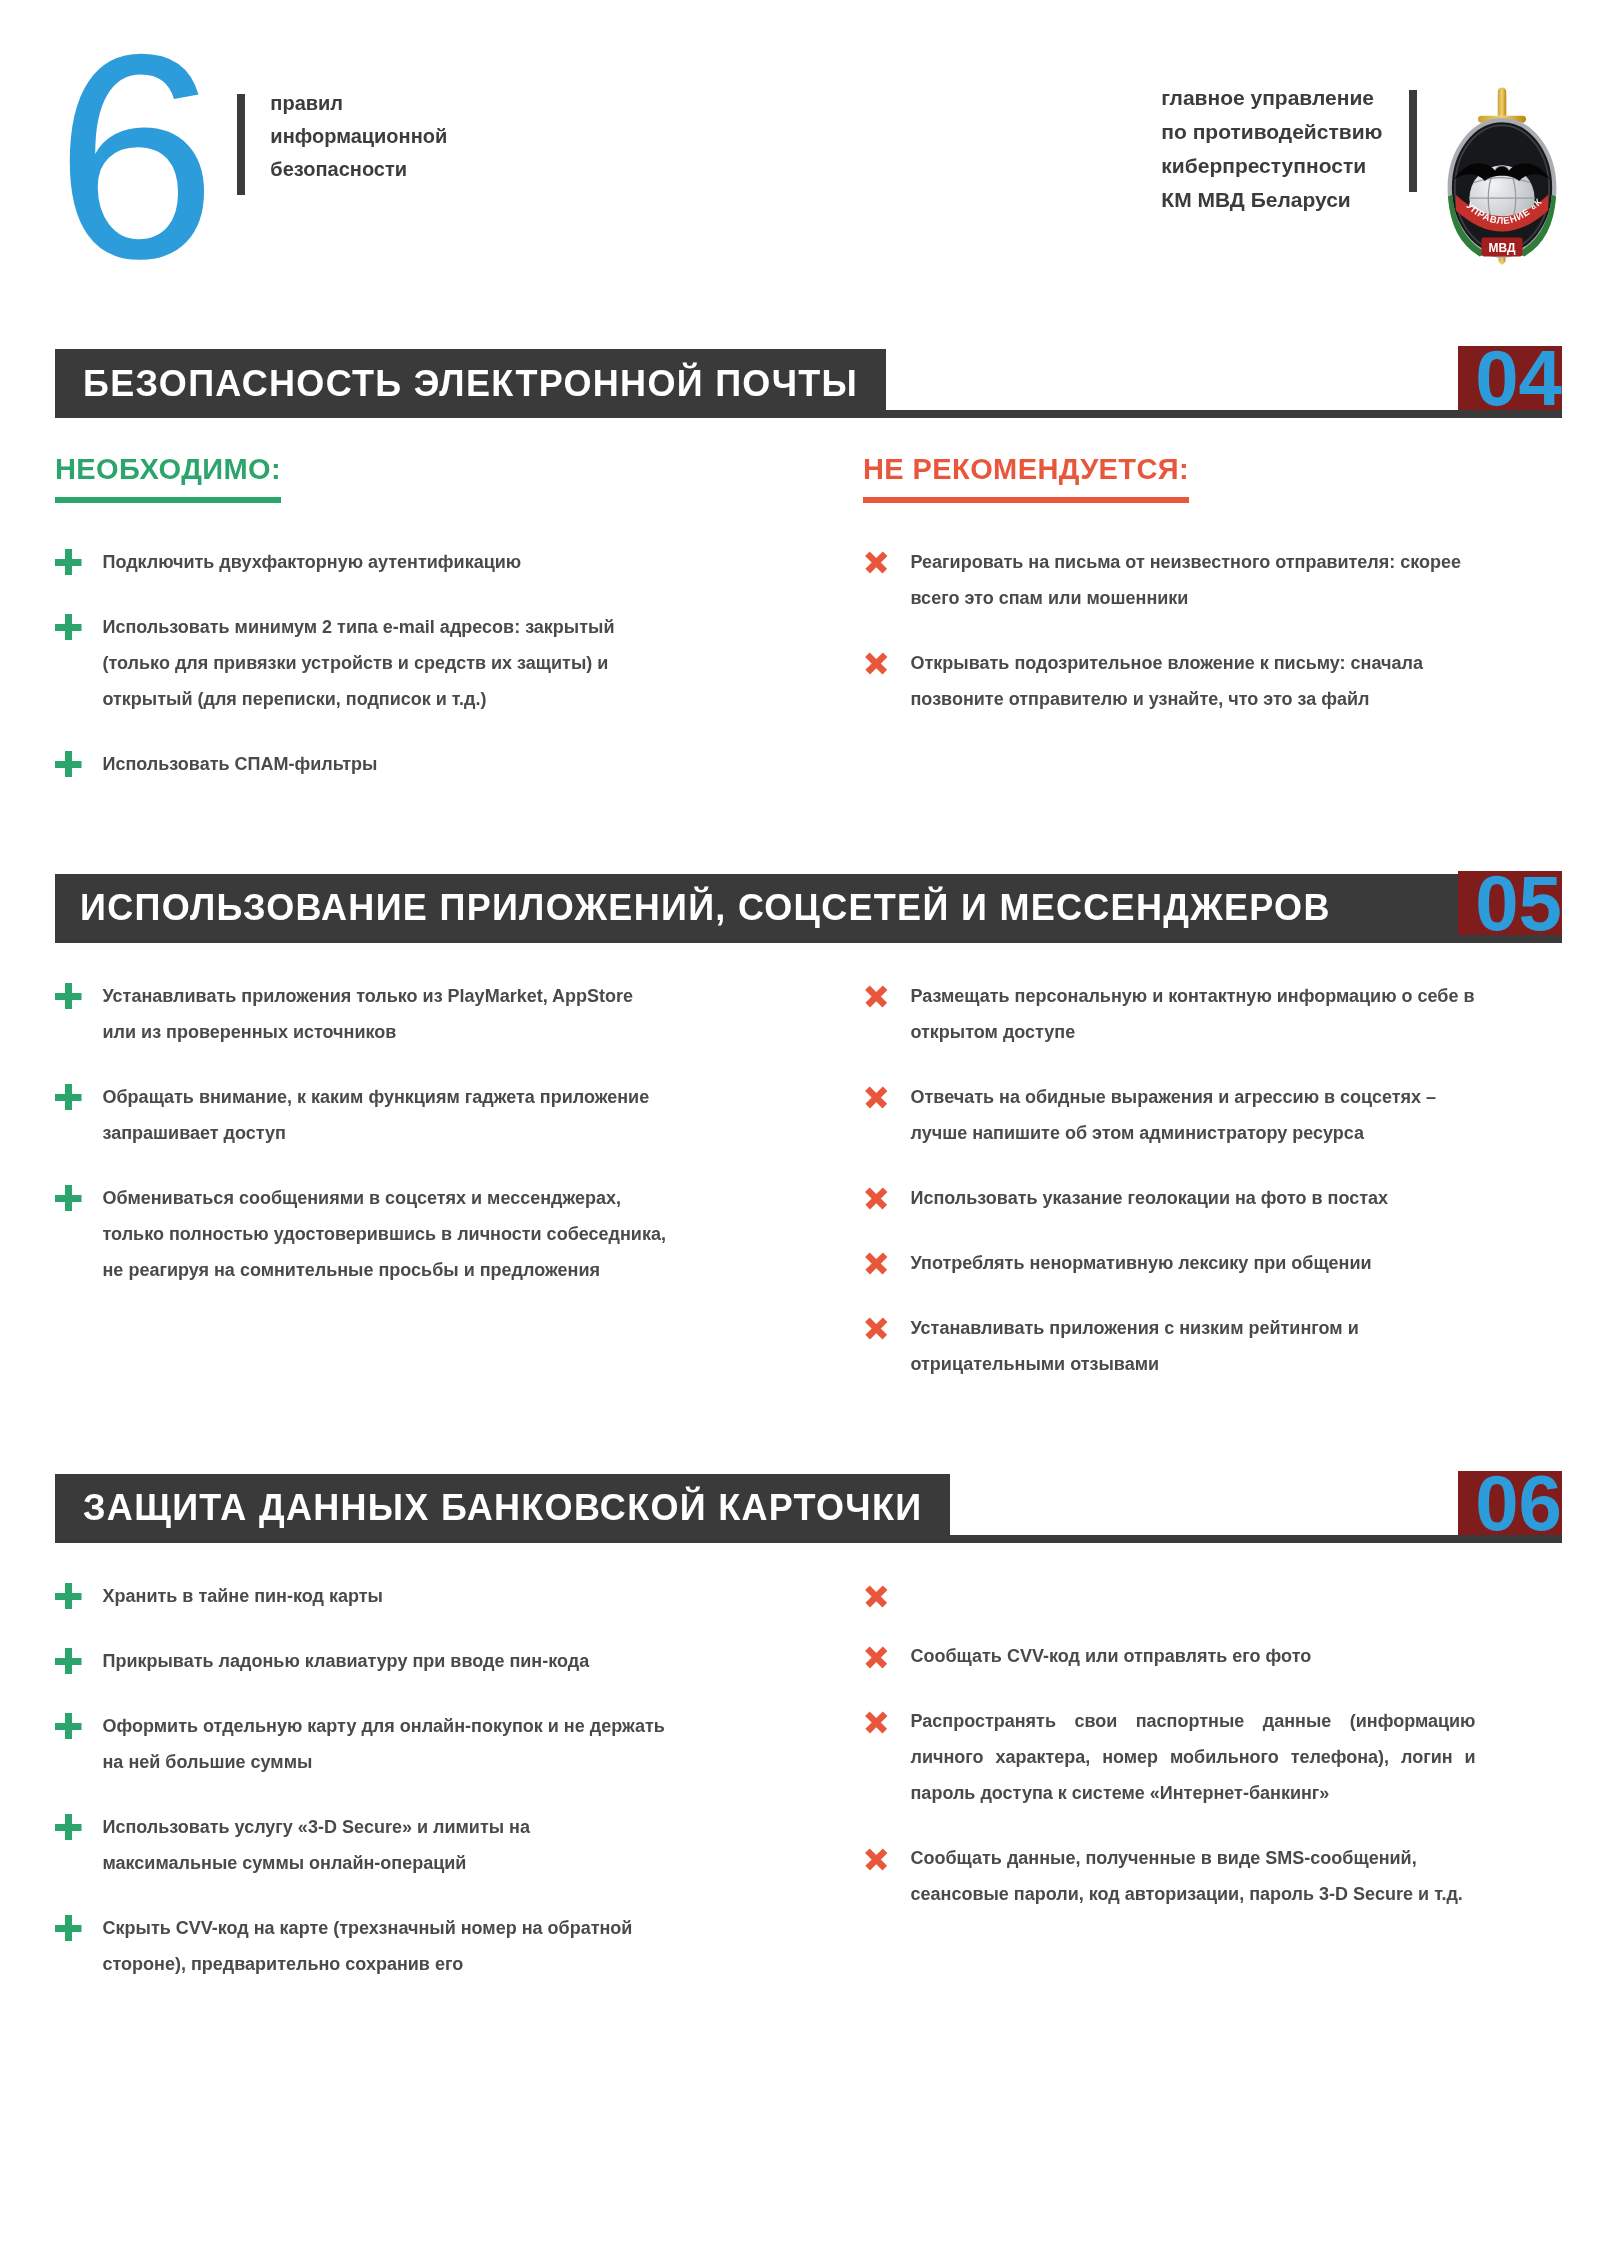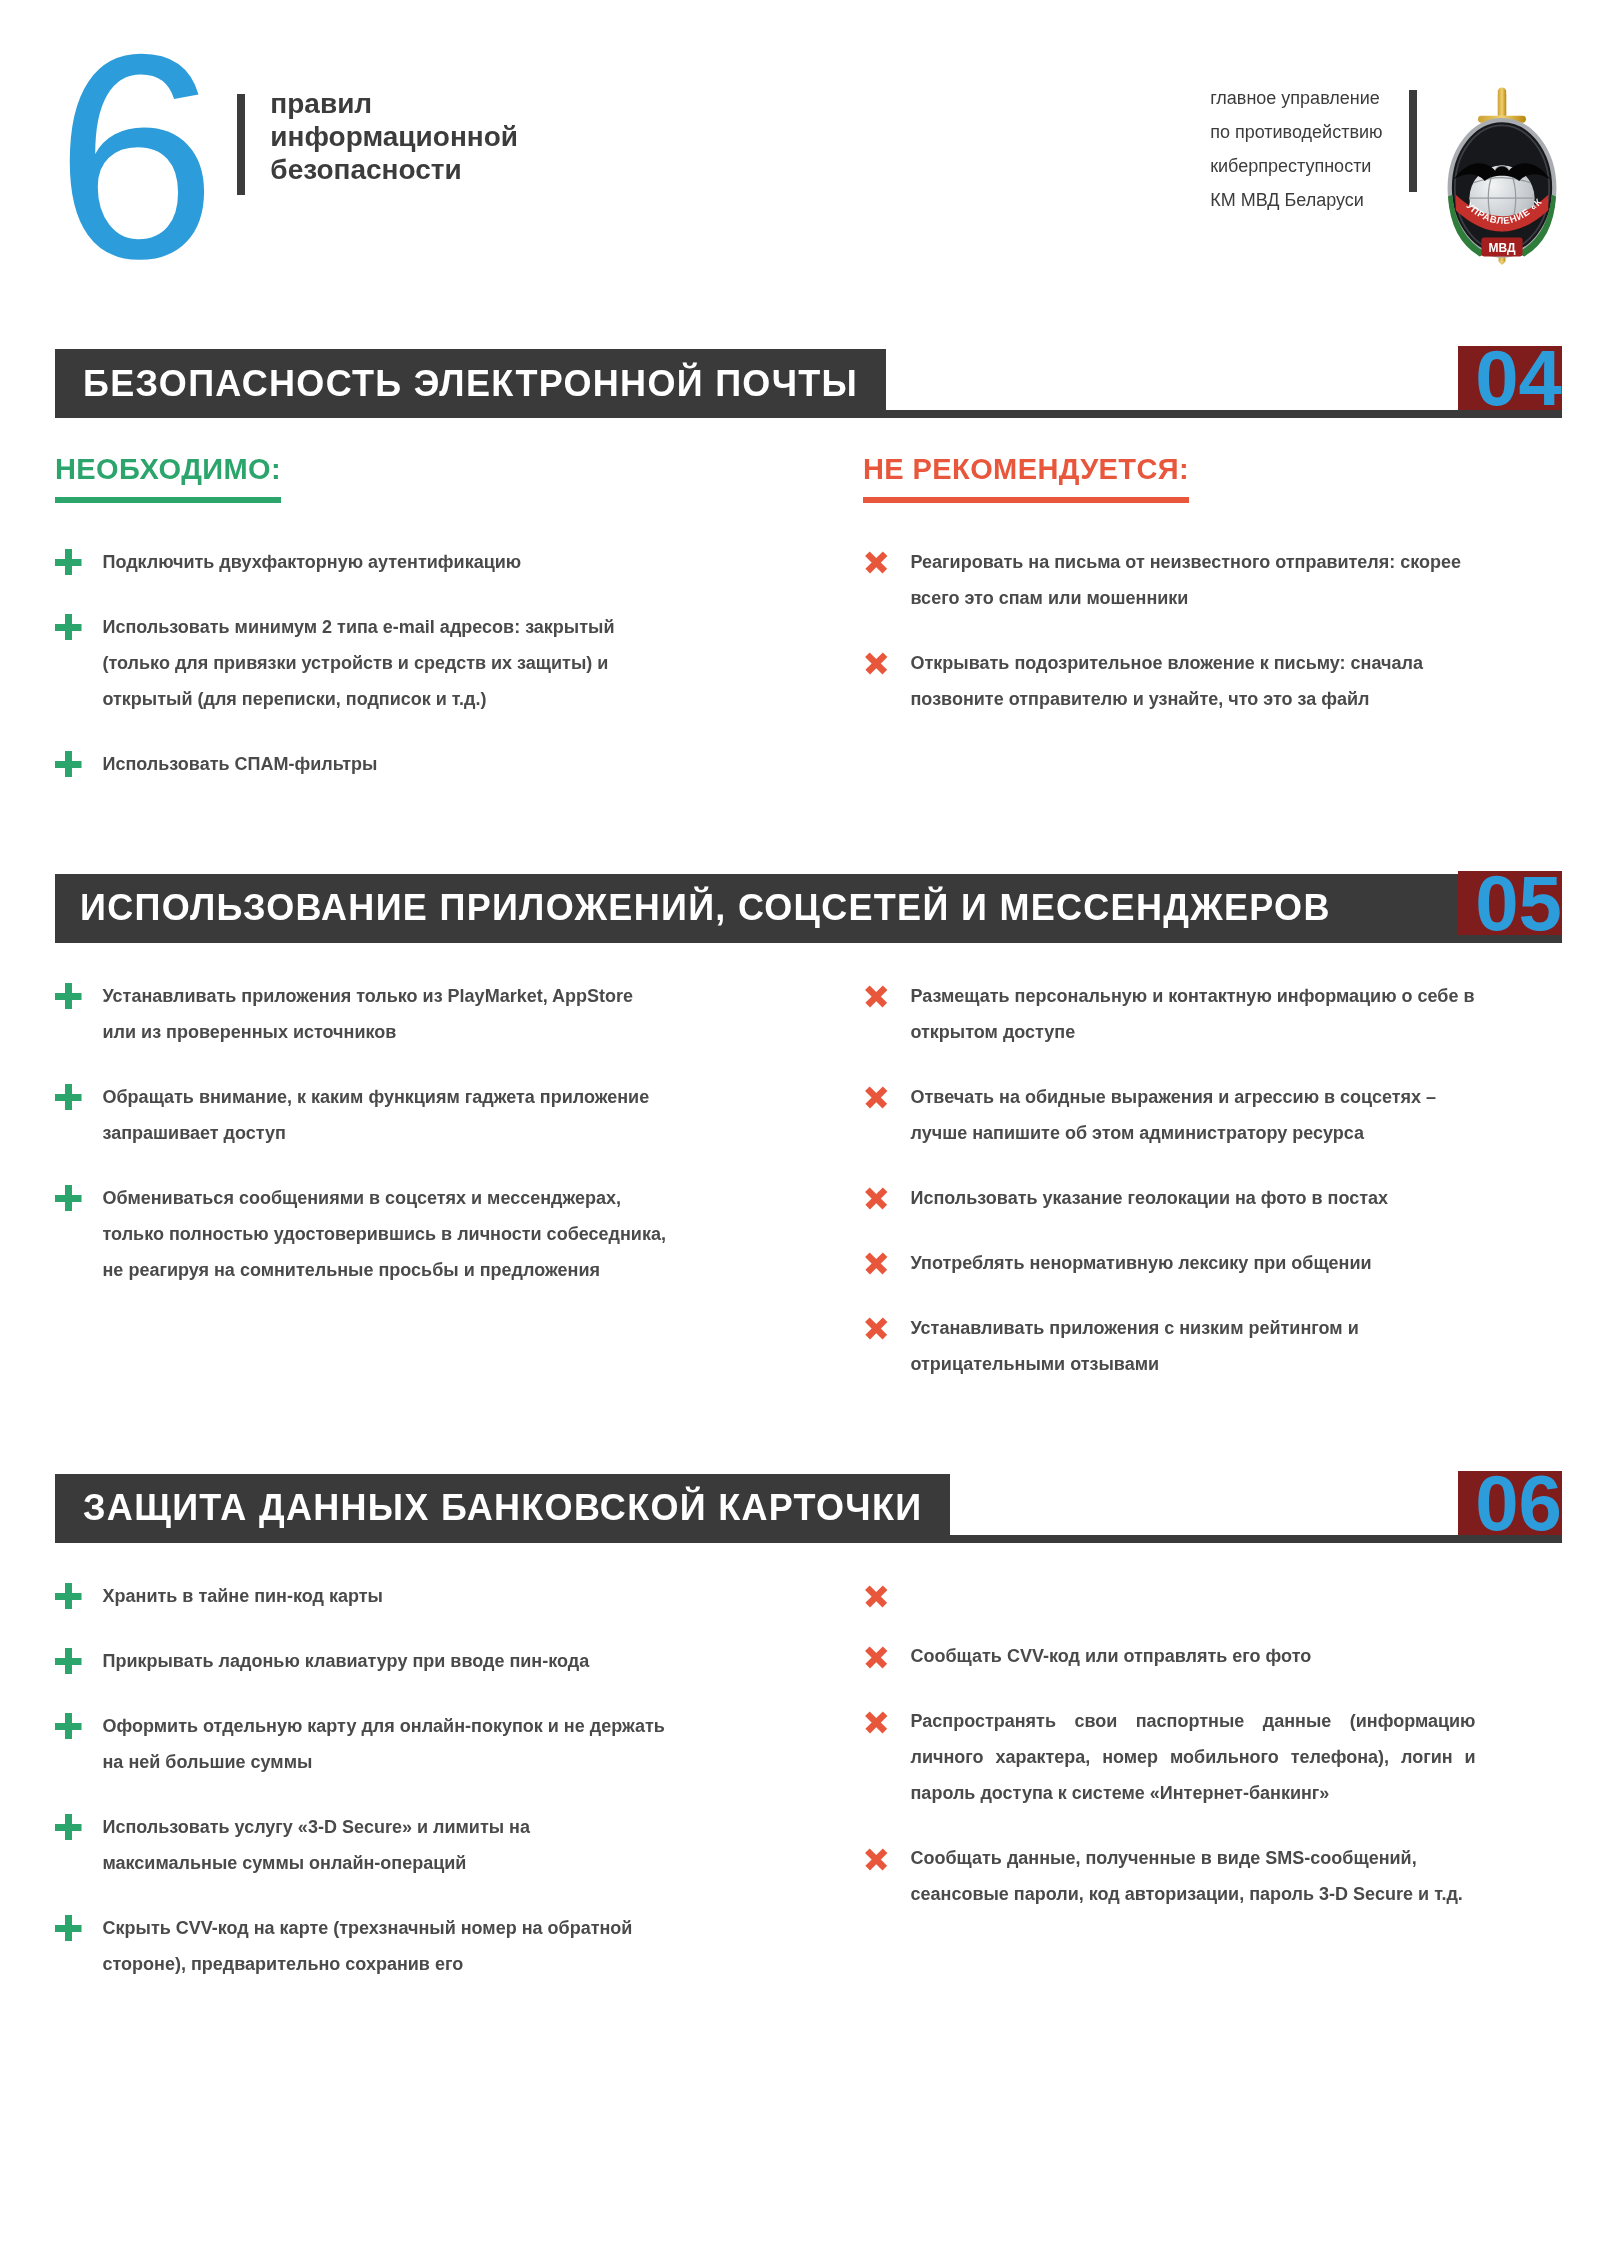--- a/index.html
+++ b/index.html
@@ -13,23 +13,23 @@
     position: relative;
   }
   .page { padding: 46px 56px 0 55px; }
 
   
   .header { display:flex; justify-content:space-between; align-items:flex-start; height:222px; margin-bottom:67px; }
   .header-left { display:flex; }
   .big-number { font-size:291px; line-height:221px; color:var(--blue,#2D9CDB); font-weight:400; letter-spacing:-5.3px; }
   .vbar { width:8.8px; background:#3C3C3C; }
   .header-left .vbar { height:101px; margin:48px 0 0 25px; }
-  .header-title { margin:41px 0 0 25px; font-weight:bold; font-size:28px; line-height:33px; color:#3C3C3C; }
+  .header-title { margin:41px 0 0 25px; font-weight:bold; font-size:20px; line-height:33px; color:#3C3C3C; }
   .header-right { display:flex; margin-top:35px; }
-  .org-title { font-weight:normal; font-size:18px; line-height:34px; color:#3C3C3C; }
+  .org-title { font-weight:bold; font-size:21px; line-height:34px; color:#3C3C3C; }
   .header-right .vbar { height:102px; margin:8.8px 25px 0 26.5px; width:8px; }
   .emblem { width:120px; height:184px; margin-top:1.8px; flex:0 0 auto; }
 
   
   .section { margin-bottom:49px; }
   .section-head { position:relative; height:83px; margin-bottom:35px; }
   .head-line { position:absolute; left:0; right:0; bottom:0; height:8px; background:var(--bar,#3A3A3A); }
   .head-bar {
     position:absolute; left:0; bottom:0; height:69px;
     background:var(--bar,#3A3A3A); color:#fff;

